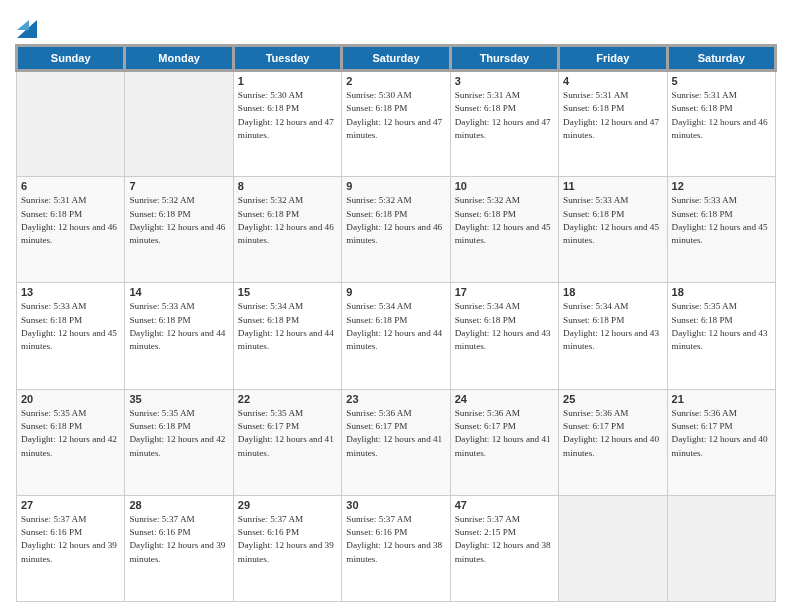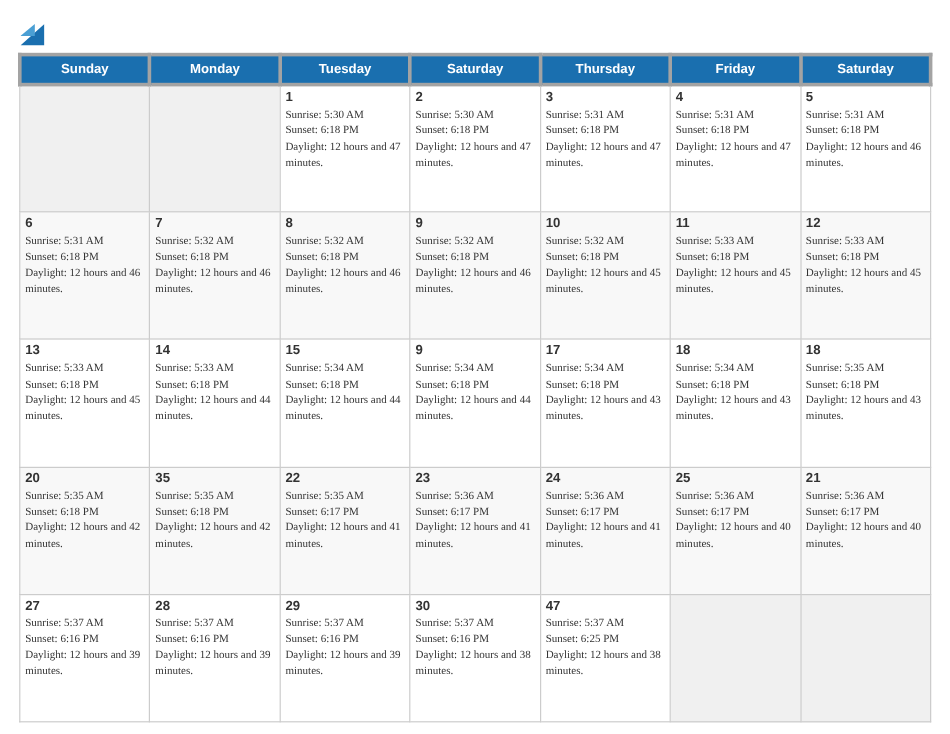--- a/index.html
+++ b/index.html
@@ -268,20 +268,20 @@
           <td>
             <span class="day-num">29</span>
             <div class="day-info"><span>Sunrise: 5:37 AM</span><br><span>Sunset: 6:16 PM</span><br><span>Daylight: 12 hours and 39 minutes.</span></div>
           </td>
           <td>
             <span class="day-num">30</span>
             <div class="day-info"><span>Sunrise: 5:37 AM</span><br><span>Sunset: 6:16 PM</span><br><span>Daylight: 12 hours and 38 minutes.</span></div>
           </td>
           <td>
             <span class="day-num">47</span>
-            <div class="day-info"><span>Sunrise: 5:37 AM</span><br><span>Sunset: 6:25 PM</span><br><span>Daylight: 12 hours and 38 minutes.</span></div>
+            <div class="day-info"><span>Sunrise: 5:37 AM</span><br><span>Sunset: 2:15 PM</span><br><span>Daylight: 12 hours and 38 minutes.</span></div>
           </td>
           <td class="empty"></td>
           <td class="empty"></td>
         </tr>
       </tbody>
   </table>
 </div>
 
 </body></html>

